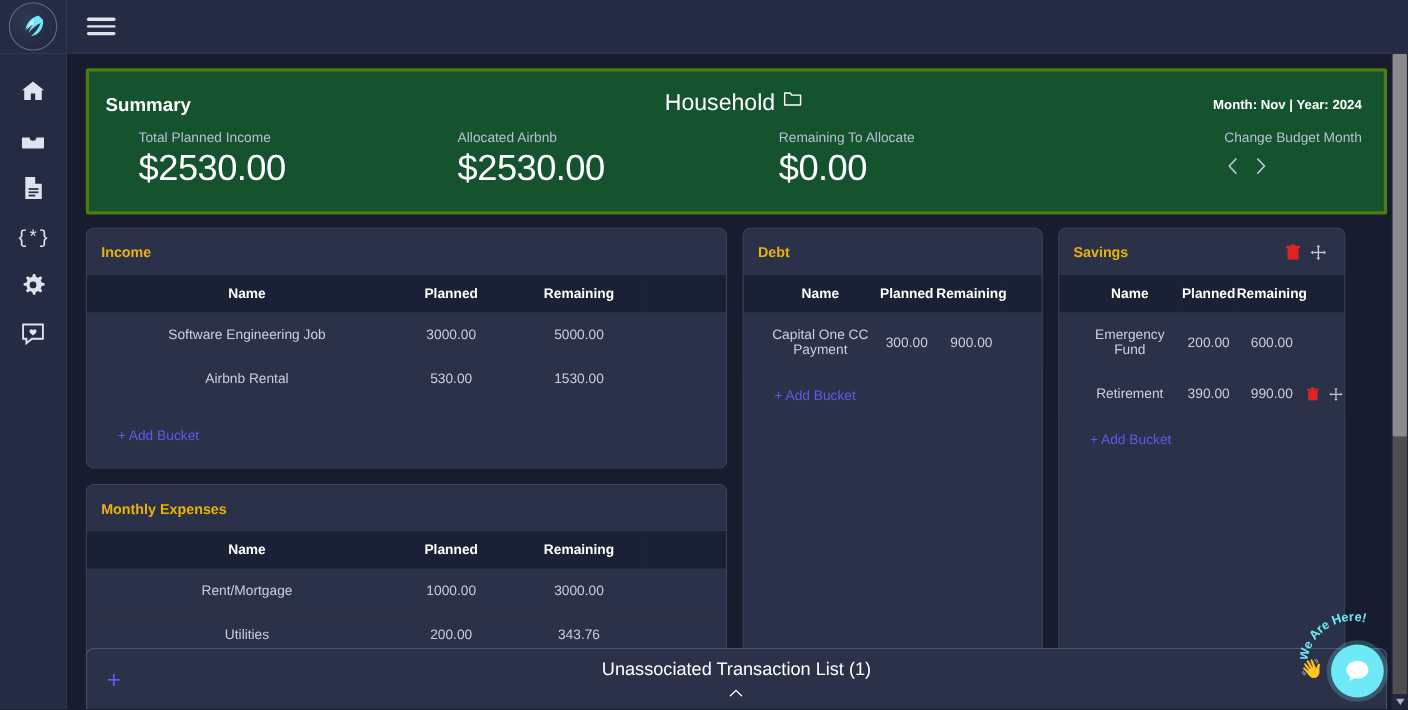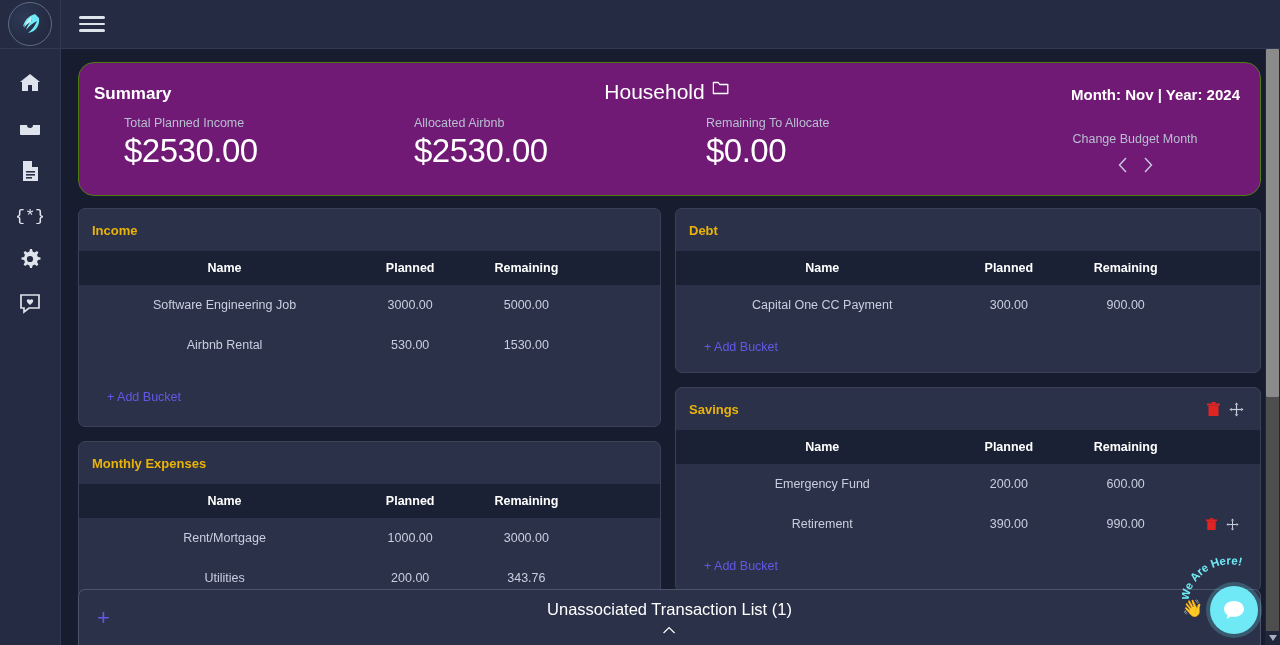--- a/index.html
+++ b/index.html
@@ -60,59 +60,59 @@
   .content {
     flex: 1;
     background: #171c2e;
     padding: 13px 19px 0 17px;
     overflow: hidden;
     position: relative;
   }
 
   
   .summary-card {
-    background: #701a75;
-    border: 1px solid #4d7c0f;
-    border-radius: 16px;
+    background: #14532d;
+    border: 3px solid #4d7c0f;
+    border-radius: 2px;
     padding: 17px 20px 20px 15px;
     position: relative;
   }
   .summary-top { position: relative; height: 30px; }
   .summary-title {
     font-size: 17px; font-weight: bold; color: #ffffff;
     position: absolute; left: 0; top: 4px;
   }
   .household {
     position: absolute; left: 50%; transform: translateX(-50%); top: 0;
     font-size: 21px; color: #ffffff; font-weight: 400;
     display: flex; gap: 8px;
   }
   .month-year {
     position: absolute; right: 0; top: 6px;
-    font-size: 15px; color: #ffffff; font-weight: bold;
+    font-size: 12px; color: #ffffff; font-weight: bold;
   }
   .summary-cols {
     display: flex; margin-top: 6px;
   }
   .scol { flex: 1 1 0; }
   .scol:nth-child(1) { flex: 0 0 290px; margin-left: 30px; }
   .scol:nth-child(2) { flex: 0 0 292px; }
   .scol:nth-child(3) { flex: 1 1 auto; }
-  .scol:nth-child(4) { flex: 0 0 210px; text-align: center; margin-top: 16px; }
+  .scol:nth-child(4) { flex: 0 0 210px; text-align: right; }
   .scol-label { font-size: 12.5px; color: #b8bfd0; margin-bottom: 2px; }
   .scol-value { font-size: 33px; color: #ffffff; font-weight: 400; letter-spacing: -0.5px; }
   .month-nav { display: flex; justify-content: center; gap: 13px; margin-top: 9px; }
   .month-nav svg { cursor: pointer; }
 
   
   .grid {
     display: flex; gap: 14px; margin-top: 12px;
   }
   .col-left { width: 583px; flex: 0 0 583px; display: flex; flex-direction: column; gap: 14px; }
-  .col-right { flex: 1; display: flex; flex-direction: column; gap: 14px; }
+  .col-right { flex: 1; display: flex; flex-direction: row; gap: 14px; }
 
   .panel {
     background: #2b3148;
     border: 1px solid #3a4159;
     border-radius: 7px;
     overflow: hidden;
   }
   .panel-head {
     padding: 14px 16px 13px 13px;
     display: flex; align-items: center; justify-content: space-between;

